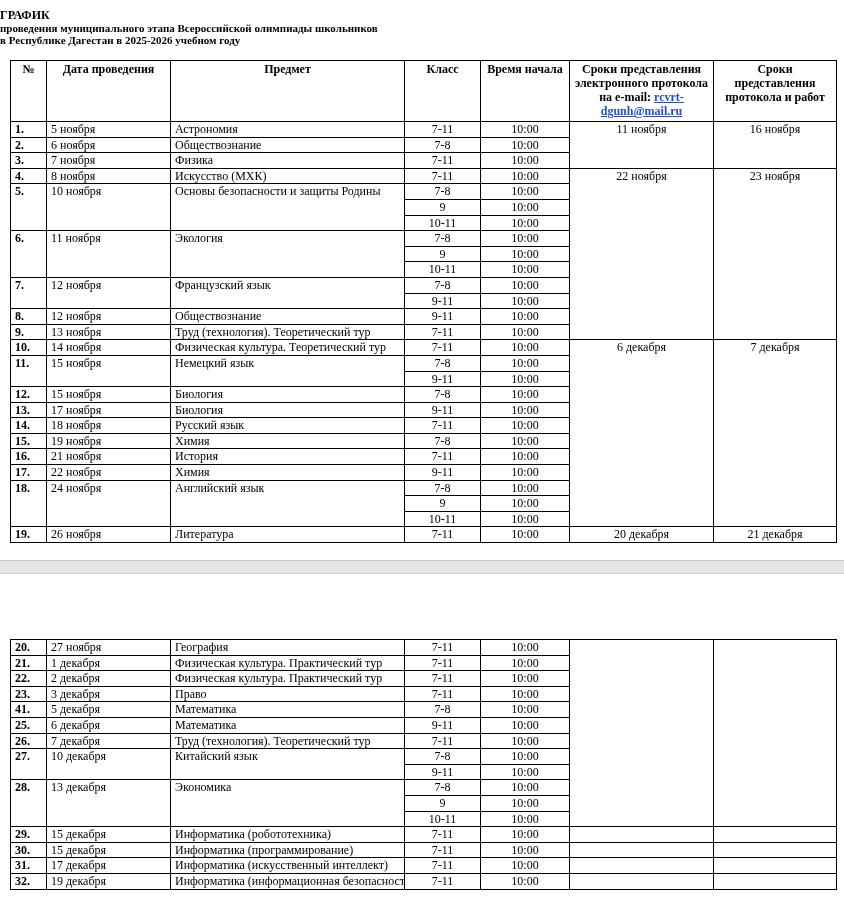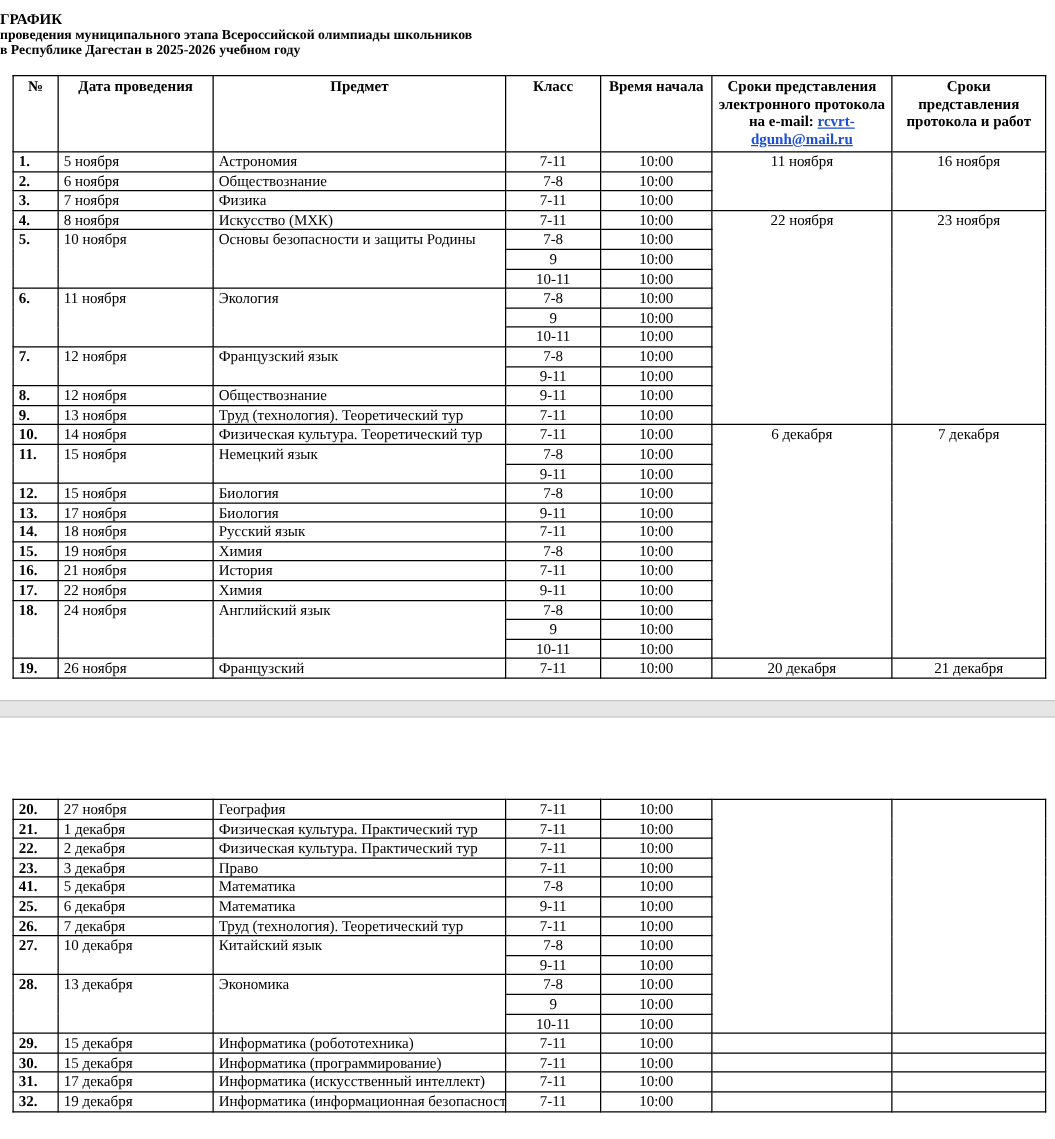--- a/index.html
+++ b/index.html
@@ -218,21 +218,21 @@
         <td class="ctr">9</td>
         <td class="ctr">10:00</td>
       </tr>
       <tr class="r">
         <td class="ctr">10-11</td>
         <td class="ctr">10:00</td>
       </tr>
       <tr class="r">
         <td class="num" rowspan="1">19.</td>
         <td rowspan="1">26 ноября</td>
-        <td class="wrap" rowspan="1">Французский</td>
+        <td class="wrap" rowspan="1">Литература</td>
         <td class="ctr">7-11</td>
         <td class="ctr">10:00</td>
         <td class="mid" rowspan="1">20 декабря</td>
         <td class="mid" rowspan="1">21 декабря</td>
       </tr>
     </tbody>
 </table>
 
 <div class="page-gap"></div>
 

